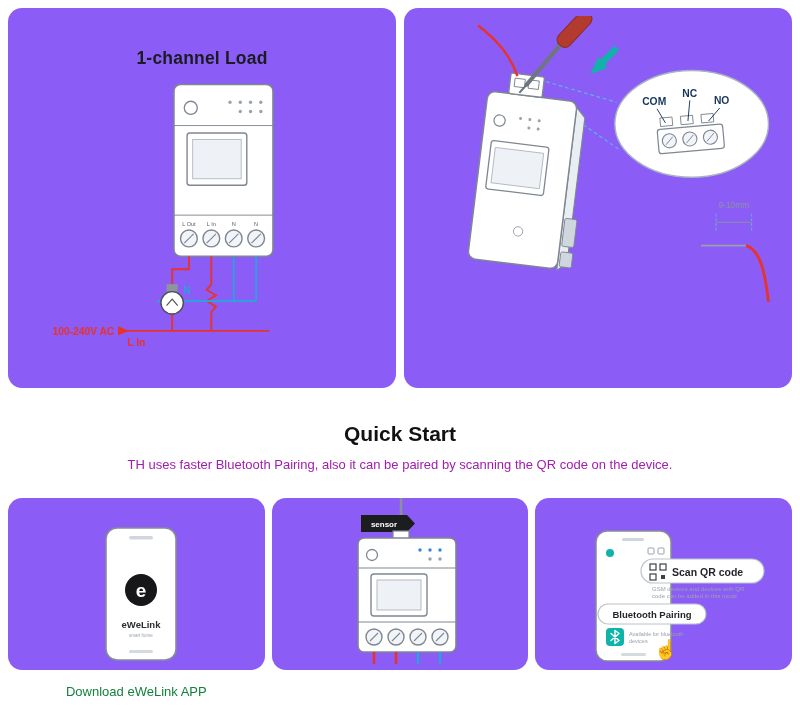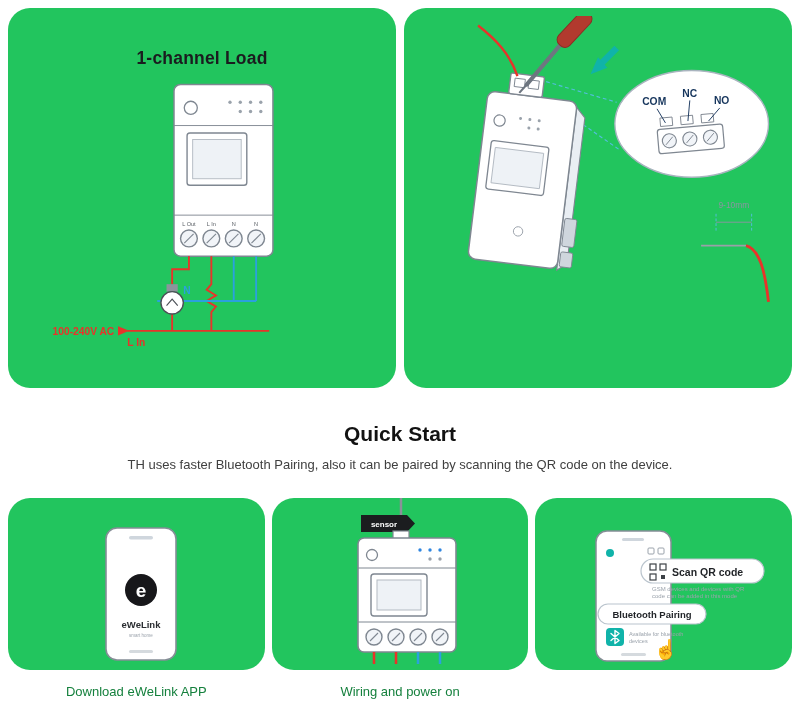--- a/index.html
+++ b/index.html
@@ -4,30 +4,30 @@
 <style>
   * { box-sizing: border-box; }
   html, body { margin: 0; padding: 0; }
   body {
     width: 800px; height: 719px;
     background: #ffffff;
     font-family: "Liberation Sans", sans-serif;
     overflow: hidden;
   }
   .top-row { display: flex; gap: 8px; padding: 8px 8px 0 8px; }
-  .card { background: #22c55e; border-radius: 22px; }
+  .card { background: #8b5cf6; border-radius: 14px; }
   .top-card { flex: 1; height: 380px; overflow: hidden; }
   .panel-title {
     margin: 0; padding-top: 40px; text-align: center;
     font-size: 17.5px; font-weight: bold; color: #1a1c1f; letter-spacing: .2px;
   }
   .fig-wrap { display: flex; justify-content: center; margin-top: 8px; text-align: right; }
   .quick-start { text-align: center; margin-top: 34px; }
   .qs-title { margin: 11px; font-size: 21px; font-weight: bold; color: #121212; }
-  .qs-subtitle { margin: 10px 0 0; font-size: 13px; color: #404040; }
+  .qs-subtitle { margin: 10px 0 0; font-size: 13px; color: #a21caf; }
   .steps { display: flex; gap: 7px; padding: 0 8px; margin-top: 26px; }
   .step { flex: 1; display: flex; flex-direction: column; min-width: 0; }
   .step-card { height: 172px; display: flex; align-items: center; justify-content: center; overflow: hidden; }
   .step-caption { text-align: center; font-size: 13px; color: #15803d; margin-top: 14px; }
   svg text { font-family: "Liberation Sans", sans-serif; }
 </style>
 </head>
 <body>
 
 <div class="page">
@@ -249,21 +249,20 @@
             </g>
           </g>
           <g stroke-width="2.5">
             <line x1="102" y1="154" x2="102" y2="166" stroke="#e8332a"></line>
             <line x1="124" y1="154" x2="124" y2="166" stroke="#e8332a"></line>
             <line x1="146" y1="154" x2="146" y2="166" stroke="#2ba1dd"></line>
             <line x1="168" y1="154" x2="168" y2="166" stroke="#2ba1dd"></line>
           </g>
         </svg>
       </div>
-      <div class="step-caption">Wiring and power on</div>
     </div>
 
     <div class="step">
       <div class="card step-card">
         <svg viewBox="0 0 256 172" width="256" height="172">
           <rect x="60" y="33" width="75" height="130" rx="11" fill="#ffffff" stroke="#858d96" stroke-width="1.5"></rect>
           <rect x="86" y="40" width="22" height="3" rx="1.5" fill="#cfd6dd"></rect>
           <circle cx="74" cy="55" r="4" fill="#10b3a9"></circle>
           <rect x="112" y="50" width="6" height="6" rx="1" fill="none" stroke="#9aa2ab" stroke-width="1"></rect>
           <rect x="122" y="50" width="6" height="6" rx="1" fill="none" stroke="#9aa2ab" stroke-width="1"></rect>

